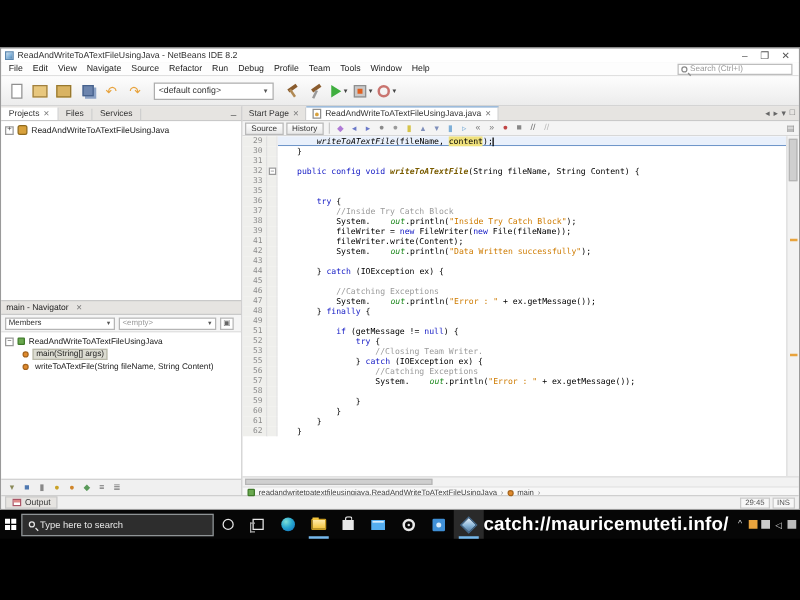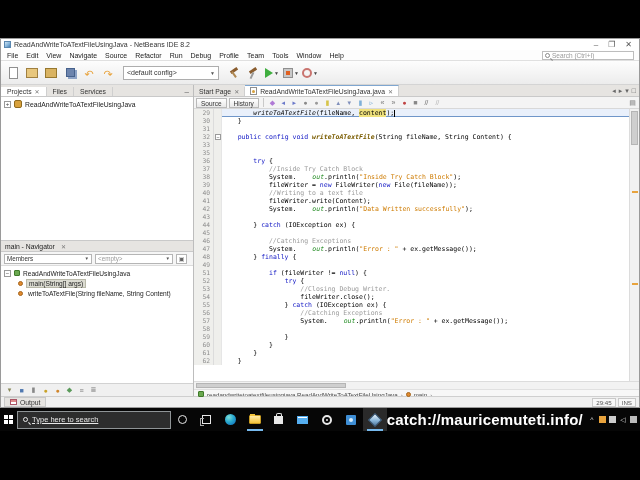--- a/index.html
+++ b/index.html
@@ -119,21 +119,21 @@
   .i-output-icon{width:7px;height:6px;border:1px solid #a56;background:#fff;position:relative;}
   .i-output-icon::before{content:"";position:absolute;left:0;top:0;right:0;height:2px;background:#d88;}
   .statusboxes{margin-left:auto;display:flex;gap:2px;font-size:6.2px;color:#555;}
   .sbox{border:1px solid #c9c9c9;background:#f7f7f7;padding:0 3px;height:9px;line-height:8px;}
 
   
   .taskbar{position:absolute;left:0;top:408px;width:640px;height:23px;background:#060606;display:flex;align-items:center;}
   .start{width:26px;height:23px;display:flex;align-items:center;justify-content:center;}
   .winlogo{width:4px;height:4px;background:#fff;box-shadow:5px 0 #fff,0 5px #fff,5px 5px #fff;margin:0 5px 5px 0;}
   .tsearch{width:228px;height:18px;background:#2d2d2d;border:1px solid #8f9496;display:flex;align-items:center;gap:4px;
-           padding:0 5px;font-size:7.5px;color:#e8e8e8;text-decoration:underline;}
+           padding:0 5px;font-size:7.5px;color:#e8e8e8;}
   .tsearch .mag{border-color:#e8e8e8;}
   .tsearch .mag::after{background:#e8e8e8;}
   .tk-icons{display:flex;align-items:center;height:23px;}
   .tki{width:24px;height:23px;display:flex;align-items:center;justify-content:center;position:relative;}
   .tki.active::after{content:"";position:absolute;left:4px;right:4px;bottom:0;height:2px;background:#76b9ed;}
   .tki.hilite{background:#2a2a2a;}
   .i-cortana-icon{width:9px;height:9px;border:1.5px solid #e8e8e8;border-radius:50%;}
   .i-task-view-icon{width:9px;height:9px;border:1px solid #e8e8e8;position:relative;}
   .i-task-view-icon::before{content:"";position:absolute;left:-3px;top:2px;width:3px;height:6px;border:1px solid #aaa;border-right:none;}
   .i-edge-icon{width:11px;height:11px;border-radius:50%;background:radial-gradient(circle at 35% 30%,#7de0d8 0%,#29a9cf 45%,#0b63b8 100%);}
@@ -351,34 +351,32 @@
               <div class="line cur"><span class="ln">29</span><span class="fold"></span><span class="txt"><span>        </span><span class="tk-i">writeToATextFile</span><span>(fileName, </span><span class="tk-hl">content</span><span>);</span><span class="caret"></span></span></div>
               <div class="line"><span class="ln">30</span><span class="fold"></span><span class="txt"><span>    }</span></span></div>
               <div class="line"><span class="ln">31</span><span class="fold"></span><span class="txt"></span></div>
               <div class="line"><span class="ln">32</span><span class="fold"><span class="fbox">−</span></span><span class="txt"><span>    </span><span class="tk-k">public</span><span> </span><span class="tk-k">config</span><span> </span><span class="tk-k">void</span><span> </span><span class="tk-m">writeToATextFile</span><span>(String fileName, String Content) {</span></span></div>
               <div class="line"><span class="ln">33</span><span class="fold"></span><span class="txt"></span></div>
               <div class="line"><span class="ln">35</span><span class="fold"></span><span class="txt"></span></div>
               <div class="line"><span class="ln">36</span><span class="fold"></span><span class="txt"><span>        </span><span class="tk-k">try</span><span> {</span></span></div>
               <div class="line"><span class="ln">37</span><span class="fold"></span><span class="txt"><span class="tk-c">            //Inside Try Catch Block</span></span></div>
               <div class="line"><span class="ln">38</span><span class="fold"></span><span class="txt"><span>            System.</span><span class="tk-f">out</span><span>.println(</span><span class="tk-s">"Inside Try Catch Block"</span><span>);</span></span></div>
               <div class="line"><span class="ln">39</span><span class="fold"></span><span class="txt"><span>            fileWriter = </span><span class="tk-k">new</span><span> FileWriter(</span><span class="tk-k">new</span><span> File(fileName));</span></span></div>
-              <div class="line"><span class="ln">40</span><span class="fold"></span><span class="txt"><span class="tk-c">            //Writing to a text file</span></span></div>
               <div class="line"><span class="ln">41</span><span class="fold"></span><span class="txt"><span>            fileWriter.write(Content);</span></span></div>
               <div class="line"><span class="ln">42</span><span class="fold"></span><span class="txt"><span>            System.</span><span class="tk-f">out</span><span>.println(</span><span class="tk-s">"Data Written successfully"</span><span>);</span></span></div>
               <div class="line"><span class="ln">43</span><span class="fold"></span><span class="txt"></span></div>
               <div class="line"><span class="ln">44</span><span class="fold"></span><span class="txt"><span>        } </span><span class="tk-k">catch</span><span> (IOException ex) {</span></span></div>
               <div class="line"><span class="ln">45</span><span class="fold"></span><span class="txt"></span></div>
               <div class="line"><span class="ln">46</span><span class="fold"></span><span class="txt"><span class="tk-c">            //Catching Exceptions</span></span></div>
               <div class="line"><span class="ln">47</span><span class="fold"></span><span class="txt"><span>            System.</span><span class="tk-f">out</span><span>.println(</span><span class="tk-s">"Error : "</span><span> + ex.getMessage());</span></span></div>
               <div class="line"><span class="ln">48</span><span class="fold"></span><span class="txt"><span>        } </span><span class="tk-k">finally</span><span> {</span></span></div>
               <div class="line"><span class="ln">49</span><span class="fold"></span><span class="txt"></span></div>
-              <div class="line"><span class="ln">51</span><span class="fold"></span><span class="txt"><span>            </span><span class="tk-k">if</span><span> (fileWriter != </span><span class="tk-k">null</span><span>) {</span></span></div>
+              <div class="line"><span class="ln">51</span><span class="fold"></span><span class="txt"><span>            </span><span class="tk-k">if</span><span> (getMessage != </span><span class="tk-k">null</span><span>) {</span></span></div>
               <div class="line"><span class="ln">52</span><span class="fold"></span><span class="txt"><span>                </span><span class="tk-k">try</span><span> {</span></span></div>
-              <div class="line"><span class="ln">53</span><span class="fold"></span><span class="txt"><span class="tk-c">                    //Closing Debug Writer.</span></span></div>
-              <div class="line"><span class="ln">54</span><span class="fold"></span><span class="txt"><span>                    fileWriter.close();</span></span></div>
+              <div class="line"><span class="ln">53</span><span class="fold"></span><span class="txt"><span class="tk-c">                    //Closing Team Writer.</span></span></div>
               <div class="line"><span class="ln">55</span><span class="fold"></span><span class="txt"><span>                } </span><span class="tk-k">catch</span><span> (IOException ex) {</span></span></div>
               <div class="line"><span class="ln">56</span><span class="fold"></span><span class="txt"><span class="tk-c">                    //Catching Exceptions</span></span></div>
               <div class="line"><span class="ln">57</span><span class="fold"></span><span class="txt"><span>                    System.</span><span class="tk-f">out</span><span>.println(</span><span class="tk-s">"Error : "</span><span> + ex.getMessage());</span></span></div>
               <div class="line"><span class="ln">58</span><span class="fold"></span><span class="txt"></span></div>
               <div class="line"><span class="ln">59</span><span class="fold"></span><span class="txt"><span>                }</span></span></div>
               <div class="line"><span class="ln">60</span><span class="fold"></span><span class="txt"><span>            }</span></span></div>
               <div class="line"><span class="ln">61</span><span class="fold"></span><span class="txt"><span>        }</span></span></div>
               <div class="line"><span class="ln">62</span><span class="fold"></span><span class="txt"><span>    }</span></span></div>
             </div>
           <div class="vstripe">

